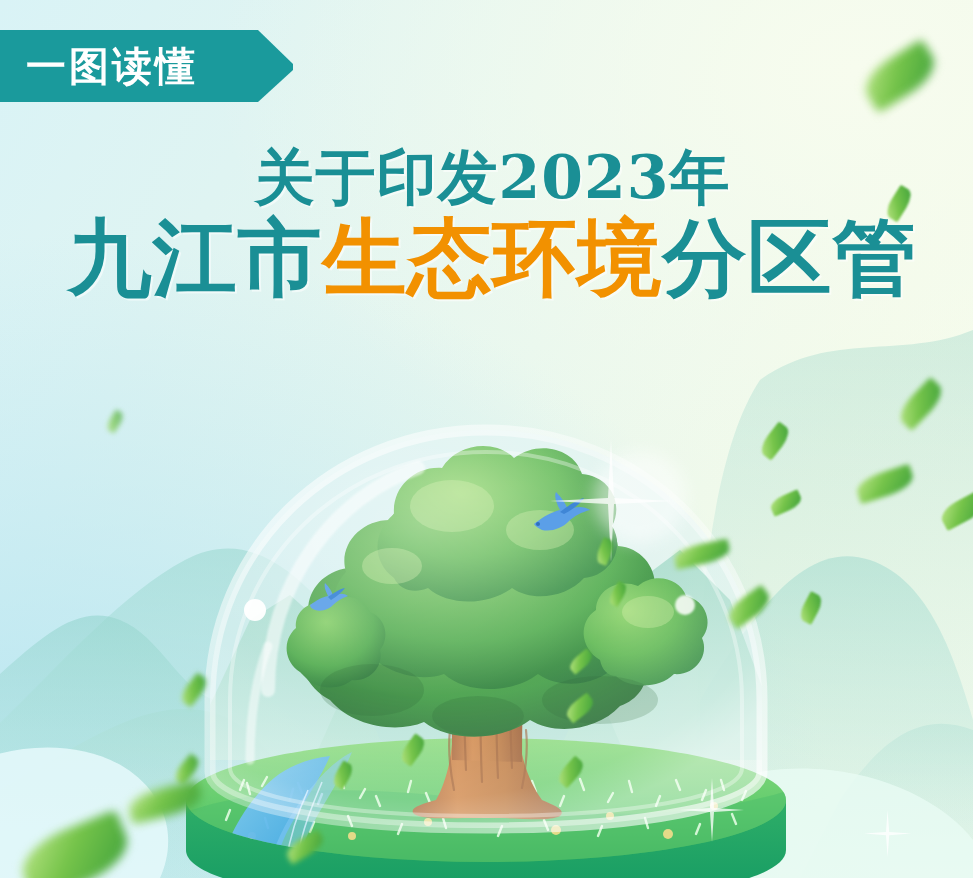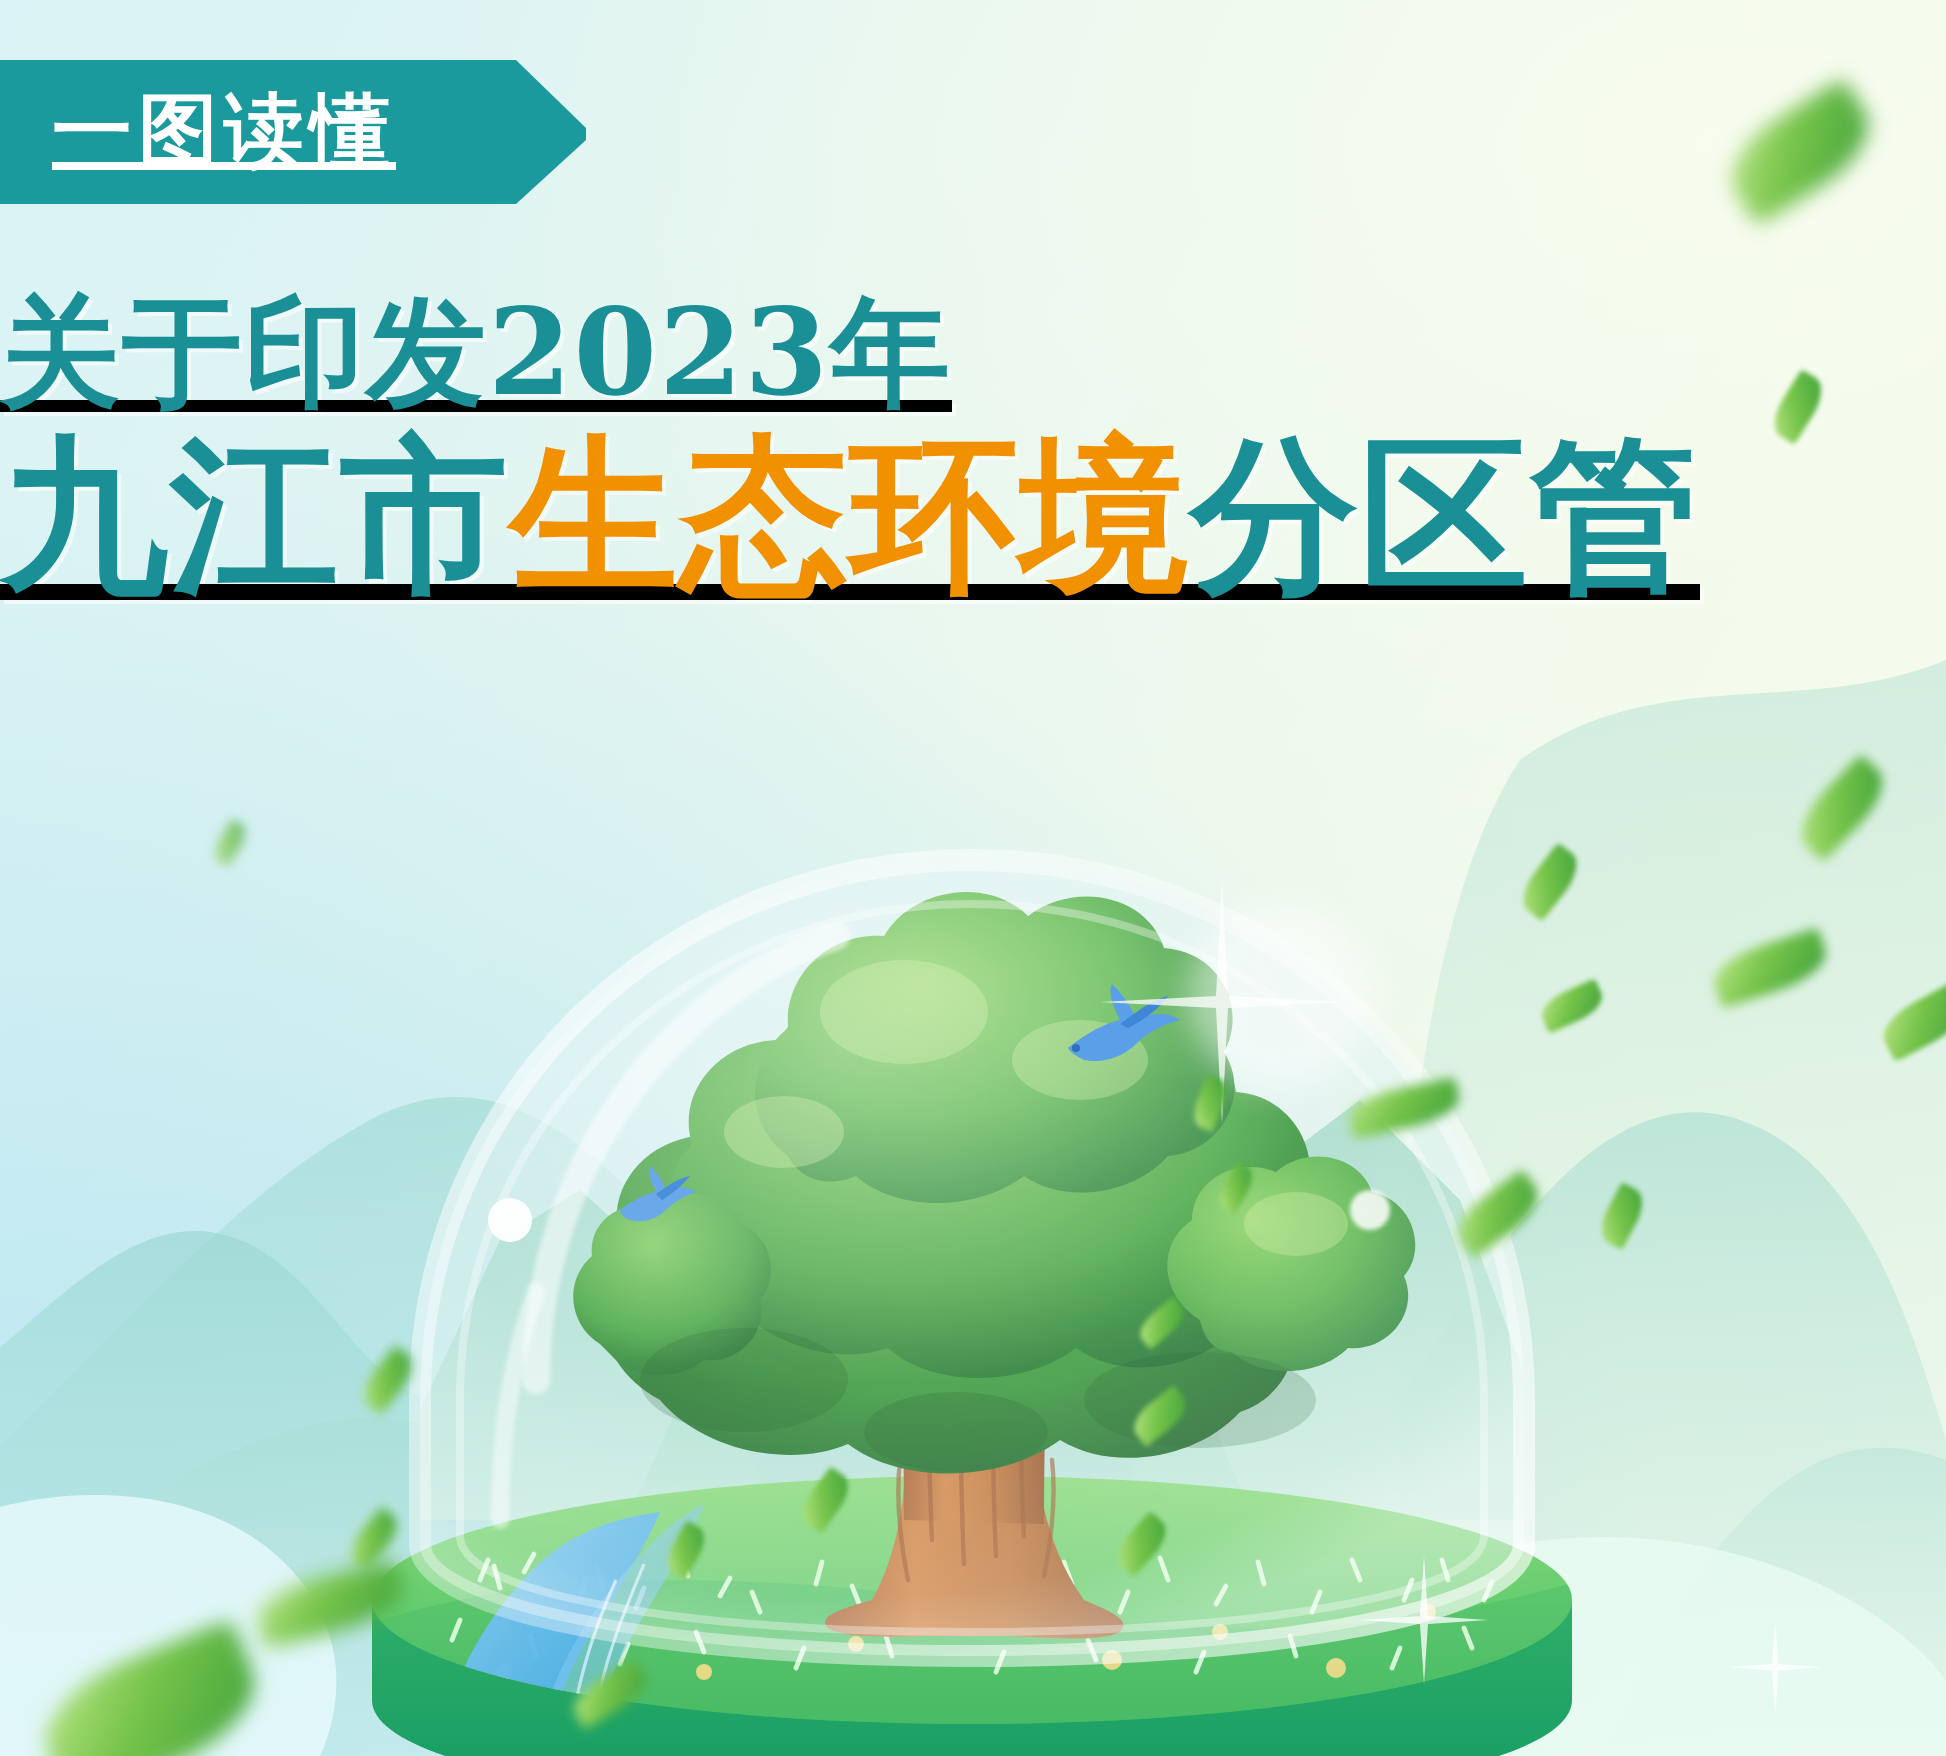--- a/index.html
+++ b/index.html
@@ -37,32 +37,31 @@
     z-index: 30;
   }
   .banner-label {
     color: #ffffff;
     font-family: "DejaVu Sans", "Liberation Sans", sans-serif;
     font-weight: bold;
     font-size: 40px;
     letter-spacing: 3px;
     padding-left: 26px;
     line-height: 1;
-    text-decoration: underline;
   }
 
   
   .title-block {
     position: absolute;
-    left: 0;
+    left: 12px;
     right: 0;
     top: 140px;
+    text-align: center;
     z-index: 30;
     user-select: none;
-    text-decoration: underline;
   }
   .title-line {
     font-family: "DejaVu Serif", "Liberation Serif", serif;
     font-weight: bold;
     color: #1a8f95;
     white-space: nowrap;
     text-shadow: 2px 2px 0 rgba(255,255,255,0.55);
   }
   .title-line-1 {
     font-size: 60px;

